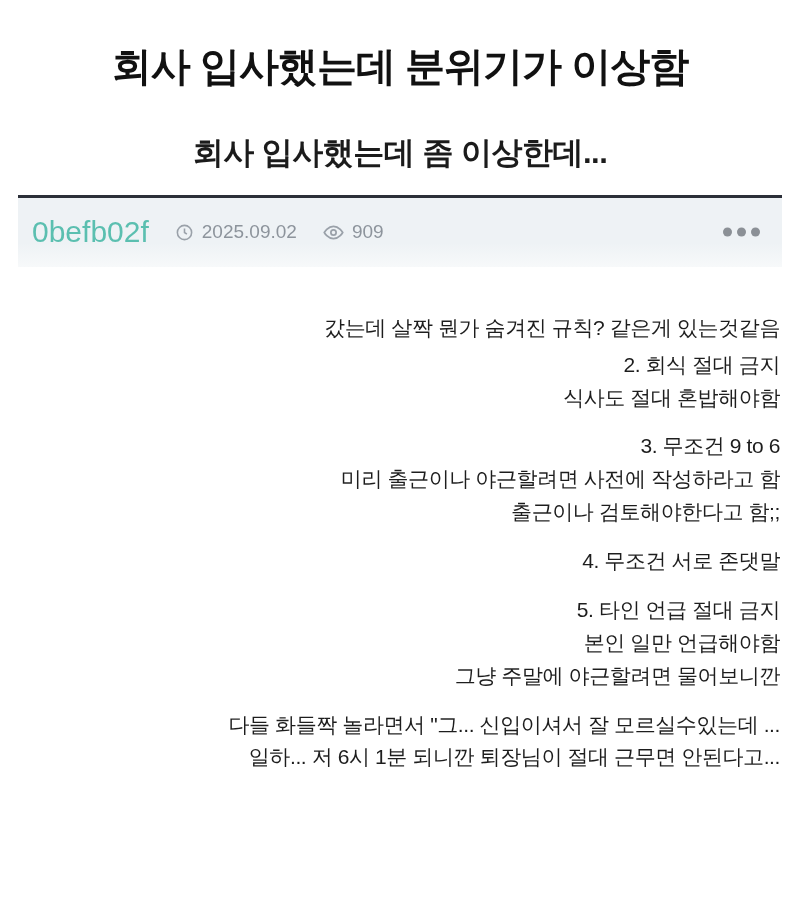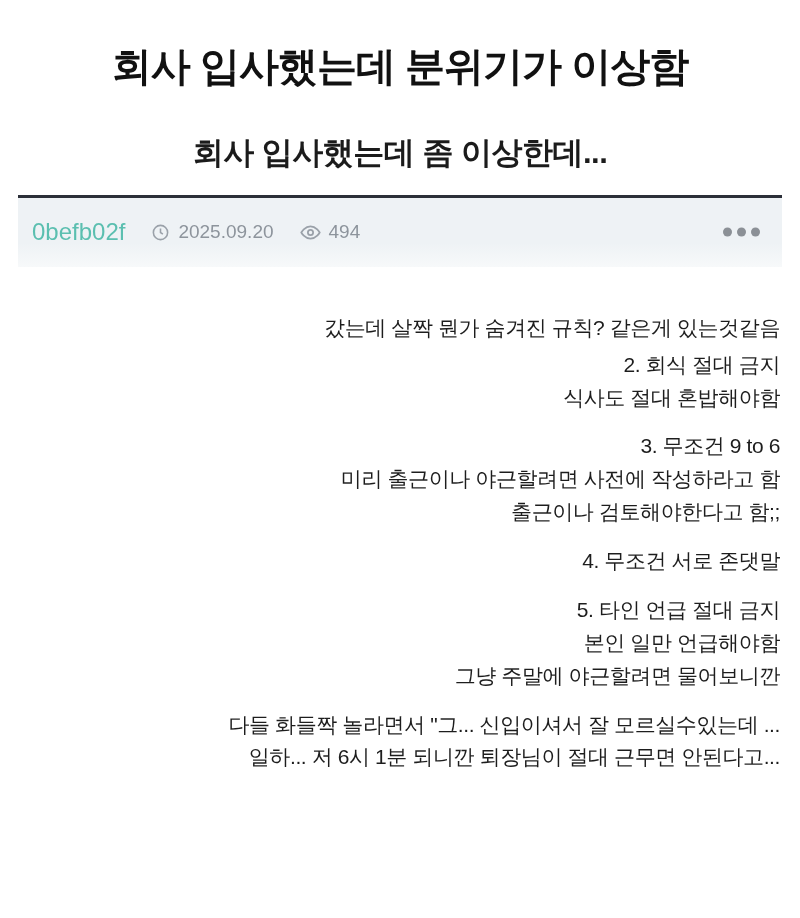--- a/index.html
+++ b/index.html
@@ -44,21 +44,21 @@
     border-top: 3px solid #2b2f38;
     background: linear-gradient(to bottom, #eef2f5 0%, #eef2f5 65%, #f7f9fa 100%);
     height: 72px;
     display: flex;
     align-items: center;
     padding: 0 14px;
     box-sizing: border-box;
     position: relative;
   }
   .meta-author {
-    font-size: 24px;
+    font-size: 30px;
     color: #5bbfb0;
     font-weight: normal;
     margin-right: 26px;
     letter-spacing: 0px;
   }
   .meta-item {
     display: flex;
     align-items: center;
     color: #8d949c;
     font-size: 19px;
@@ -120,31 +120,31 @@
   <div class="meta-bar">
     <span class="meta-author">0befb02f</span>
 
     <span class="meta-item">
       <span class="ic">
         <svg width="19" height="19" viewBox="0 0 24 24" fill="none" stroke="#9aa1a9" stroke-width="2">
           <circle cx="12" cy="12" r="9"></circle>
           <path d="M12 7v5l3 2"></path>
         </svg>
       </span>
-      <span>2025.09.20</span>
+      <span>2025.09.02</span>
     </span>
 
     <span class="meta-item">
       <span class="ic">
         <svg width="21" height="21" viewBox="0 0 24 24" fill="none" stroke="#9aa1a9" stroke-width="2">
           <path d="M1.5 12s4-7 10.5-7 10.5 7 10.5 7-4 7-10.5 7S1.5 12 1.5 12z"></path>
           <circle cx="12" cy="12" r="3"></circle>
         </svg>
       </span>
-      <span>494</span>
+      <span>909</span>
     </span>
 
     <span class="more-dots">
       <span></span>
         <span></span>
         <span></span>
     </span>
   </div>
 
   <div class="content clipped">

